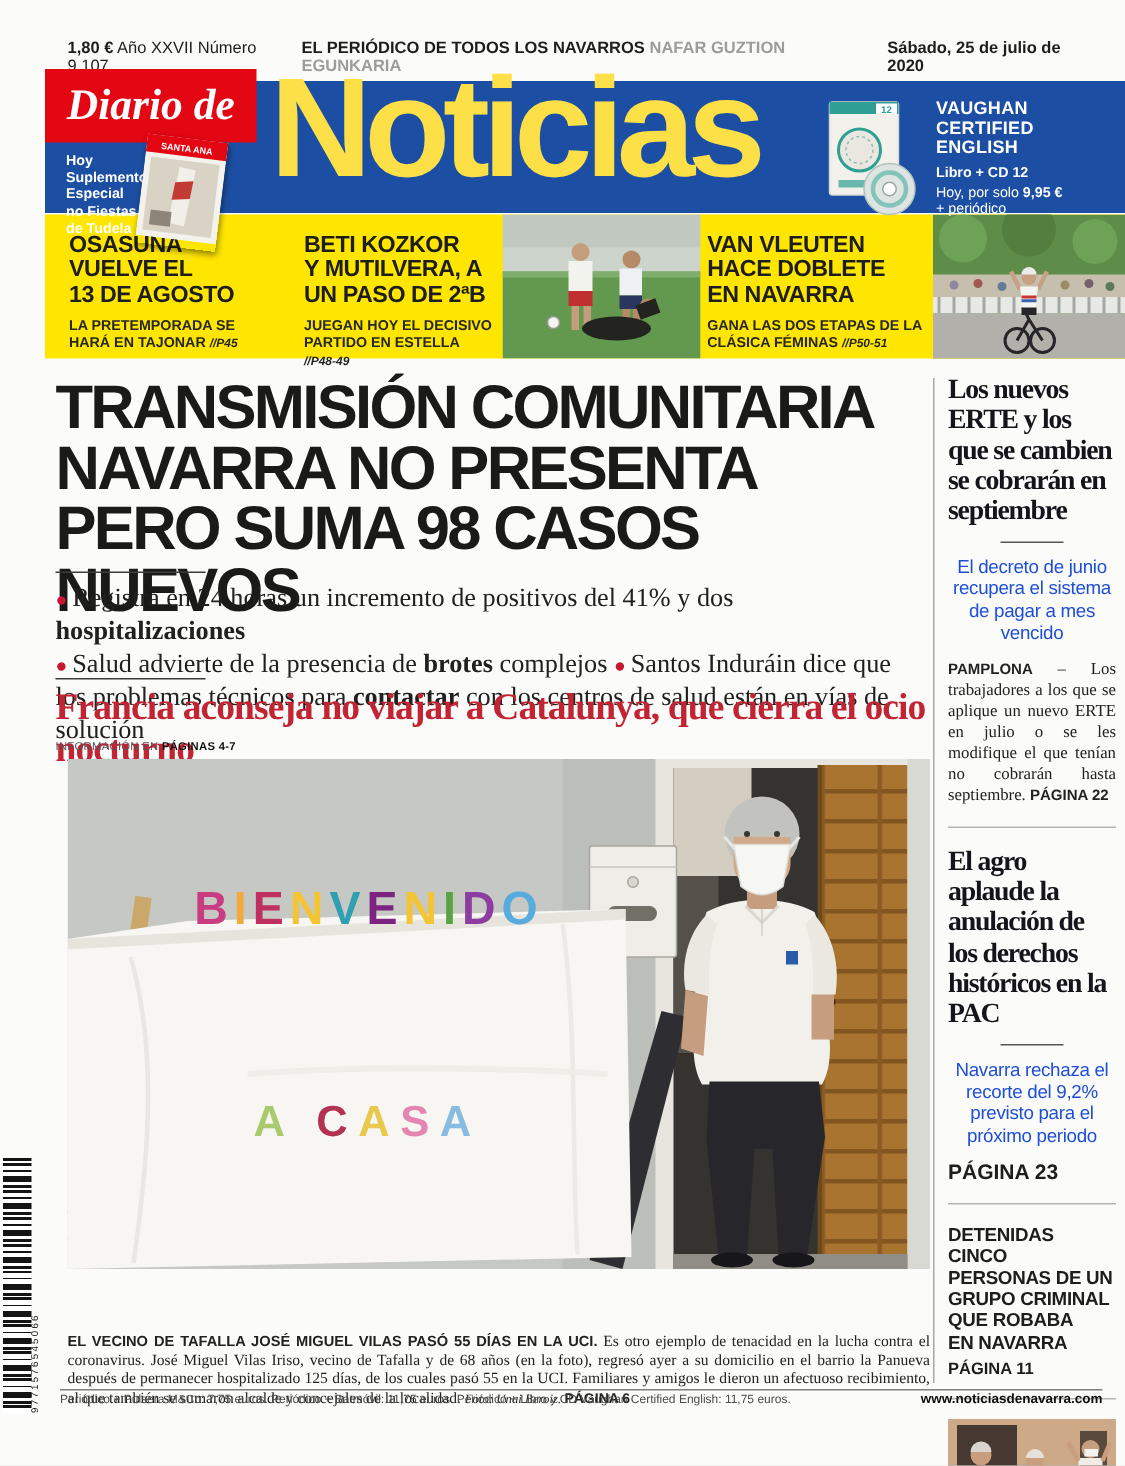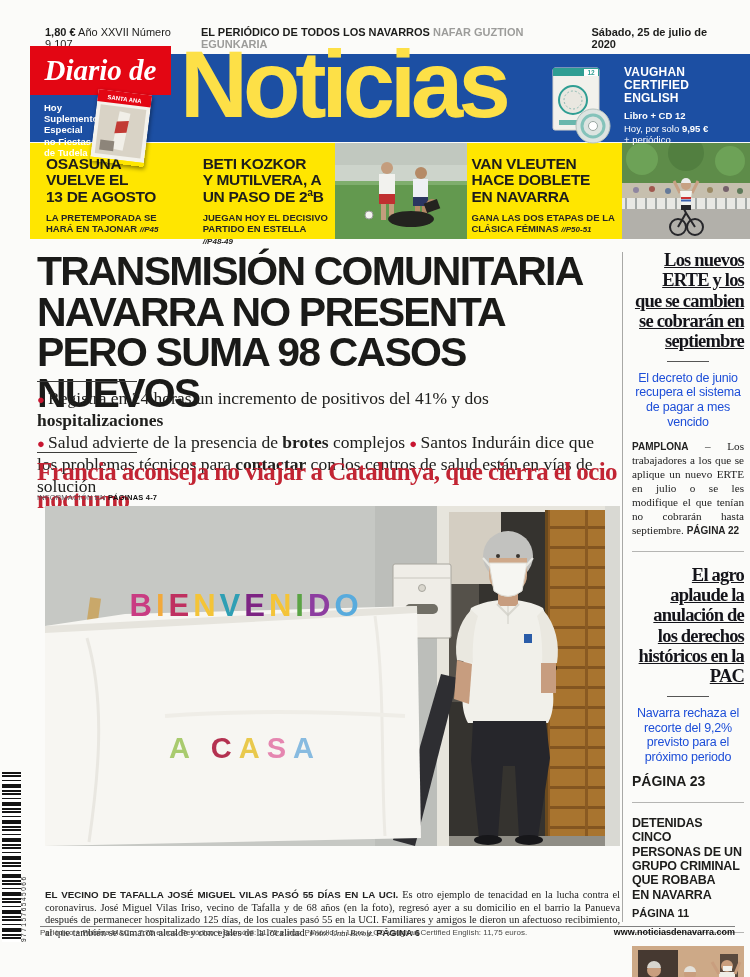--- a/index.html
+++ b/index.html
@@ -66,21 +66,21 @@
 
   .caption-h{position:absolute;left:45px;top:851px;width:575px;text-align:center;
              font-family:"Liberation Serif",serif;font-size:29px;color:#14141c;}
   .caption-b{position:absolute;left:45px;top:889px;width:575px;font-family:"Liberation Serif",serif;
              font-size:10.4px;line-height:1.22;text-align:justify;color:#222;}
 
   
   .vdiv{position:absolute;left:622px;top:252px;height:670px;width:1px;background:#a8a8a6;}
   .sidebar{position:absolute;left:632px;top:250px;width:112px;}
   .sb-h{font-family:"Liberation Serif",serif;font-weight:bold;font-size:18.5px;line-height:1.1;
-        text-align:right;letter-spacing:-.8px;color:#14141a;text-decoration:underline;}
+        text-align:left;letter-spacing:-.8px;color:#14141a;}
   .sb-div{width:42px;border-top:1px solid #555;margin:9px auto;}
   .sb-sub{font-size:12.5px;line-height:1.18;text-align:center;color:#1d4ed8;letter-spacing:-.2px;}
   .sb-body{margin-top:9px;font-family:"Liberation Serif",serif;font-size:11.2px;line-height:1.25;
            text-align:justify;color:#222;}
   .sb-body .bs{font-size:10px;}
   .sb-hr{border:none;border-top:1px solid #b5b5b3;margin:13px 0;}
   .sb-h3{font-size:12.5px;font-weight:bold;line-height:1.15;letter-spacing:-.2px;white-space:pre-line;}
   .sb-page{margin-top:5px;font-size:11px;font-weight:bold;}
   .sb-page-c{text-align:left;margin-top:8px;font-size:14px;font-weight:bold;}
   .sb-photo{position:relative;width:112px;height:84px;margin:2px 0 8px 0;}

